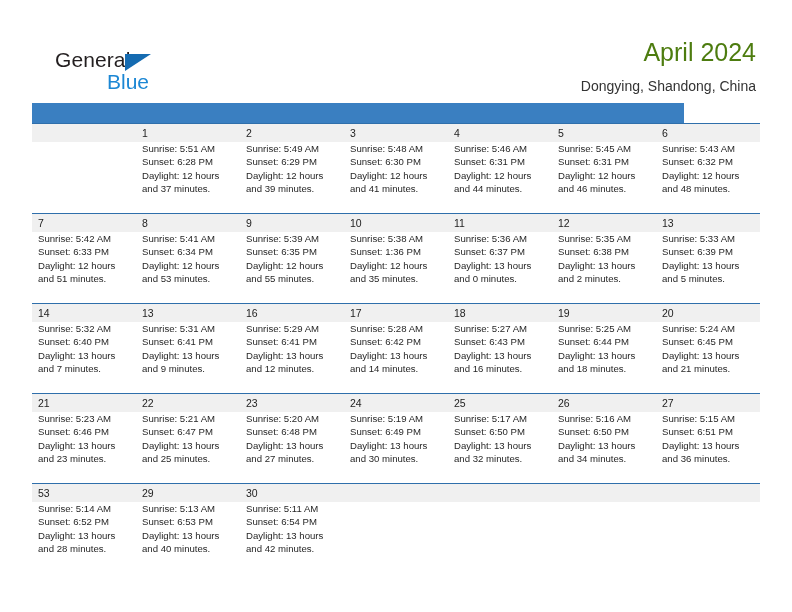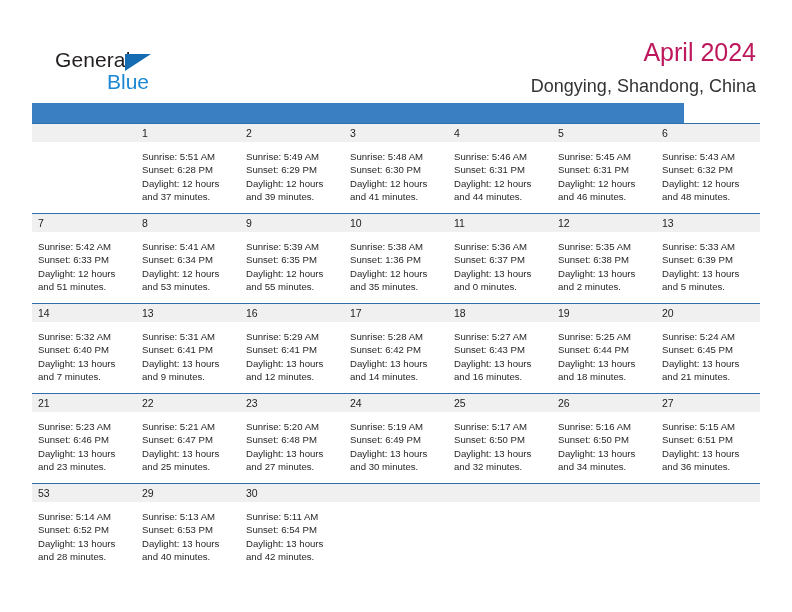--- a/index.html
+++ b/index.html
@@ -59,30 +59,30 @@
     font-size: 21px;
     color: #1c87d4;
     line-height: 24px;
   }
 
   .title {
     position: absolute;
     right: 36px;
     top: 38px;
     font-size: 25px;
-    color: #be185d;
+    color: #4d7c0f;
     text-align: right;
     line-height: 28px;
     white-space: nowrap;
   }
   .subtitle {
     position: absolute;
     right: 36px;
     top: 78px;
-    font-size: 18px;
+    font-size: 14px;
     color: #333333;
     text-align: right;
     line-height: 17px;
     white-space: nowrap;
     padding-left: 38px;
   }
 
   
   .calendar {
     position: absolute;
@@ -126,21 +126,21 @@
     color: #222222;
     line-height: 18px;
     padding-left: 6px;
   }
 
   .week-body {
     display: flex;
     width: 728px;
     height: 71px;
     background: #ffffff;
-    padding-top: 8px;
+    padding-top: 0;
   }
   .week-body > div {
     flex: 1 1 0;
     font-size: 9.6px;
     color: #272727;
     line-height: 13.3px;
     padding-left: 6px;
     padding-right: 4px;
   }
   .week-body .line { display: block; white-space: nowrap; }

